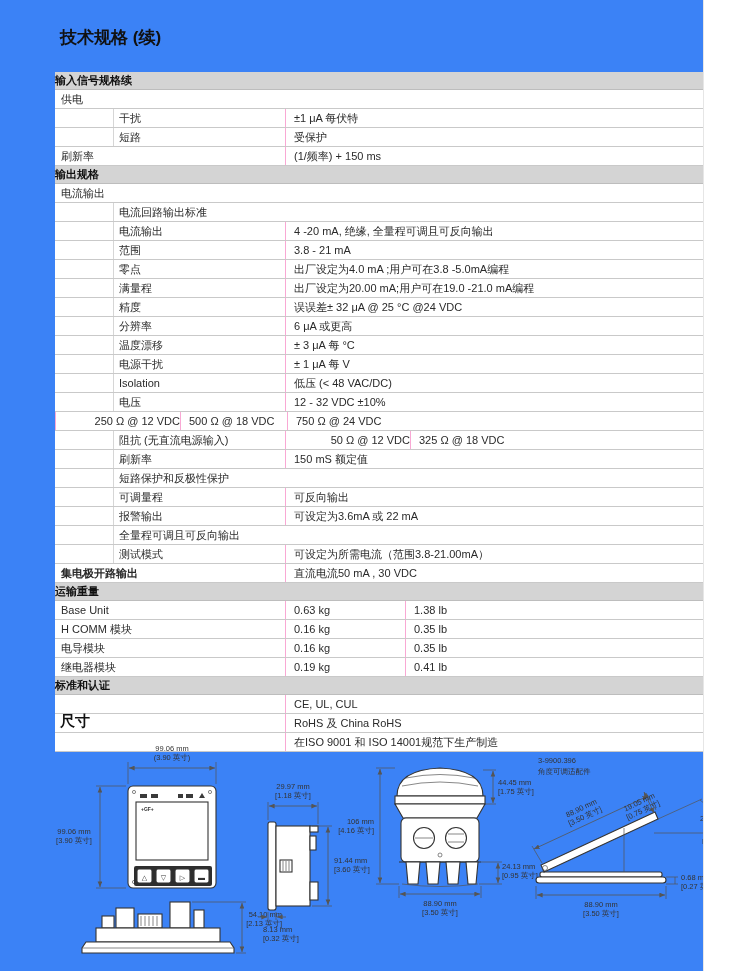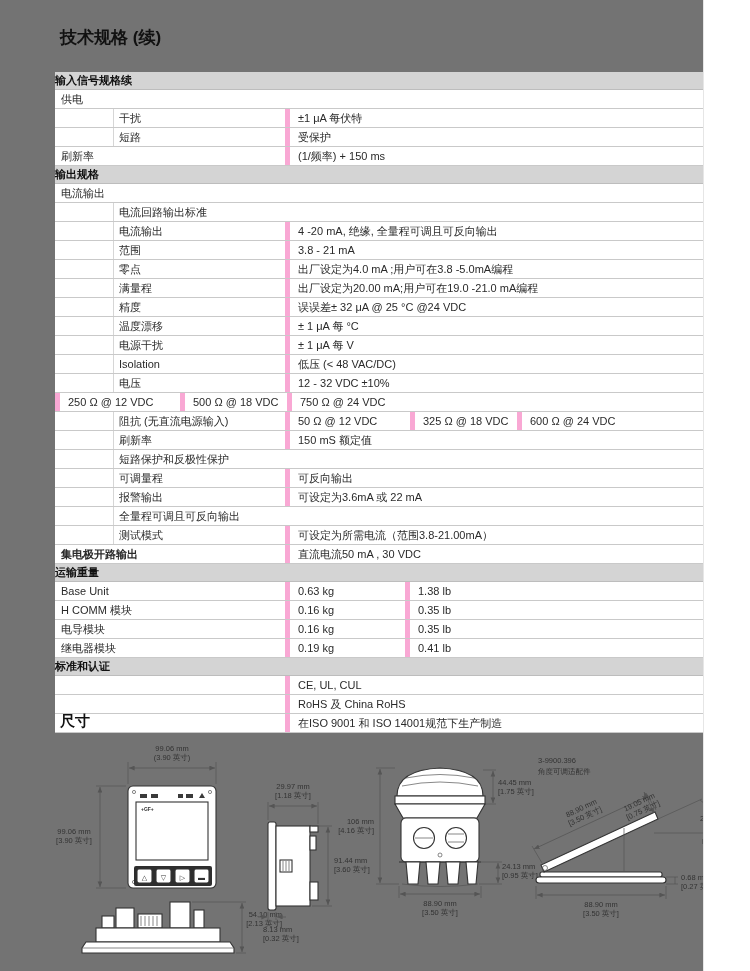--- a/index.html
+++ b/index.html
@@ -1,31 +1,31 @@
 <!DOCTYPE html>
 <html><head>
 <meta charset="utf-8">
 <style>
   html,body{margin:0;padding:0;background:#fff;}
-  .page{position:relative;width:703px;height:971px;background:#737373;outline:1px solid #e6e6e6;
+  .page{position:relative;width:703px;height:971px;background:#3b82f6;outline:1px solid #e6e6e6;
         font-family:"Liberation Sans",sans-serif;color:#222;overflow:hidden;}
   .doc-title{position:absolute;left:60px;top:26px;font-size:17px;font-weight:bold;color:#111;}
   .spec-table{position:absolute;left:55px;top:72px;width:680px;}
   .trow{display:flex;border-bottom:1px solid #c9c9c9;background:#fff;}
   .trow.sec{background:#d4d4d4;font-weight:bold;font-size:11px;line-height:16px;height:17px;
             color:#111;border-bottom:1px solid #bdbdbd;}
   .trow.item{min-height:18px;}
   .cell{font-size:11px;line-height:18px;color:#2a2a2a;white-space:nowrap;overflow:hidden;}
   .lab{width:230px;flex:none;padding-left:6px;box-sizing:border-box;}
   .lab.l1{padding-left:64px;
           background:linear-gradient(#d6d6d6,#d6d6d6) 58px 0/1px 100% no-repeat;}
   .lab.full{width:auto;flex:1;}
   .lab.b{font-weight:bold;}
-  .val{border-left:5px solid #f9a8d4;padding-left:8px;box-sizing:border-box;}
-  .w3a{width:125px;flex:none;}
+  .val{border-left:1px solid #f9a8d4;padding-left:8px;box-sizing:border-box;}
+  .w3a{width:125px;flex:none;text-align:right;}
   .w3b{width:107px;flex:none;}
   .w2a{width:120px;flex:none;}
   .grow{flex:1;}
   .dim-title{position:absolute;left:60px;top:712px;font-size:15px;font-weight:bold;color:#111;}
   .drawings{position:absolute;left:50px;top:736px;text-align:center;}
   svg text{font-family:"Liberation Sans",sans-serif;font-size:7.5px;fill:#333;}
   svg .ln{stroke:#333;stroke-width:1.1;fill:#fff;}
   svg .thin{stroke:#555;stroke-width:0.7;fill:none;}
   svg .dim{stroke:#555;stroke-width:0.8;fill:none;}
   svg .dk{fill:#3a3a3a;stroke:none;}
@@ -75,22 +75,26 @@
       </div>
       <div class="trow item">
         <div class="cell lab l1">满量程</div>
         <div class="cell val grow">出厂设定为20.00 mA;用户可在19.0 -21.0 mA编程</div>
       </div>
       <div class="trow item">
         <div class="cell lab l1">精度</div>
         <div class="cell val grow">误误差± 32 μA  @ 25 °C @24 VDC</div>
       </div>
       <div class="trow item">
+        <div class="cell lab l1">分辨率</div>
+        <div class="cell val grow">6 μA 或更高</div>
+      </div>
+      <div class="trow item">
         <div class="cell lab l1">温度漂移</div>
-        <div class="cell val grow">± 1 μA 每 °C</div>
+        <div class="cell val grow">± 3 μA 每 °C</div>
       </div>
       <div class="trow item">
         <div class="cell lab l1">电源干扰</div>
         <div class="cell val grow">± 1 μA 每 V</div>
       </div>
       <div class="trow item">
         <div class="cell lab l1">Isolation</div>
         <div class="cell val grow">低压 (&lt; 48 VAC/DC)</div>
       </div>
       <div class="trow item">
@@ -99,21 +103,20 @@
       </div>
       <div class="trow item">
         <div class="cell val w3a">250 Ω @ 12 VDC</div>
         <div class="cell val w3b">500 Ω @ 18 VDC</div>
         <div class="cell val grow">750 Ω @ 24 VDC</div>
       </div>
       <div class="trow item">
         <div class="cell lab l1">阻抗 (无直流电源输入)</div>
         <div class="cell val w3a">50 Ω @ 12 VDC</div>
         <div class="cell val w3b">325 Ω @ 18 VDC</div>
-        <div class="cell val grow">600 Ω @ 24 VDC</div>
       </div>
       <div class="trow item">
         <div class="cell lab l1">刷新率</div>
         <div class="cell val grow">150 mS 额定值</div>
       </div>
       <div class="trow item">
         <div class="cell lab l1 full">短路保护和反极性保护</div>
       </div>
       <div class="trow item">
         <div class="cell lab l1">可调量程</div>

